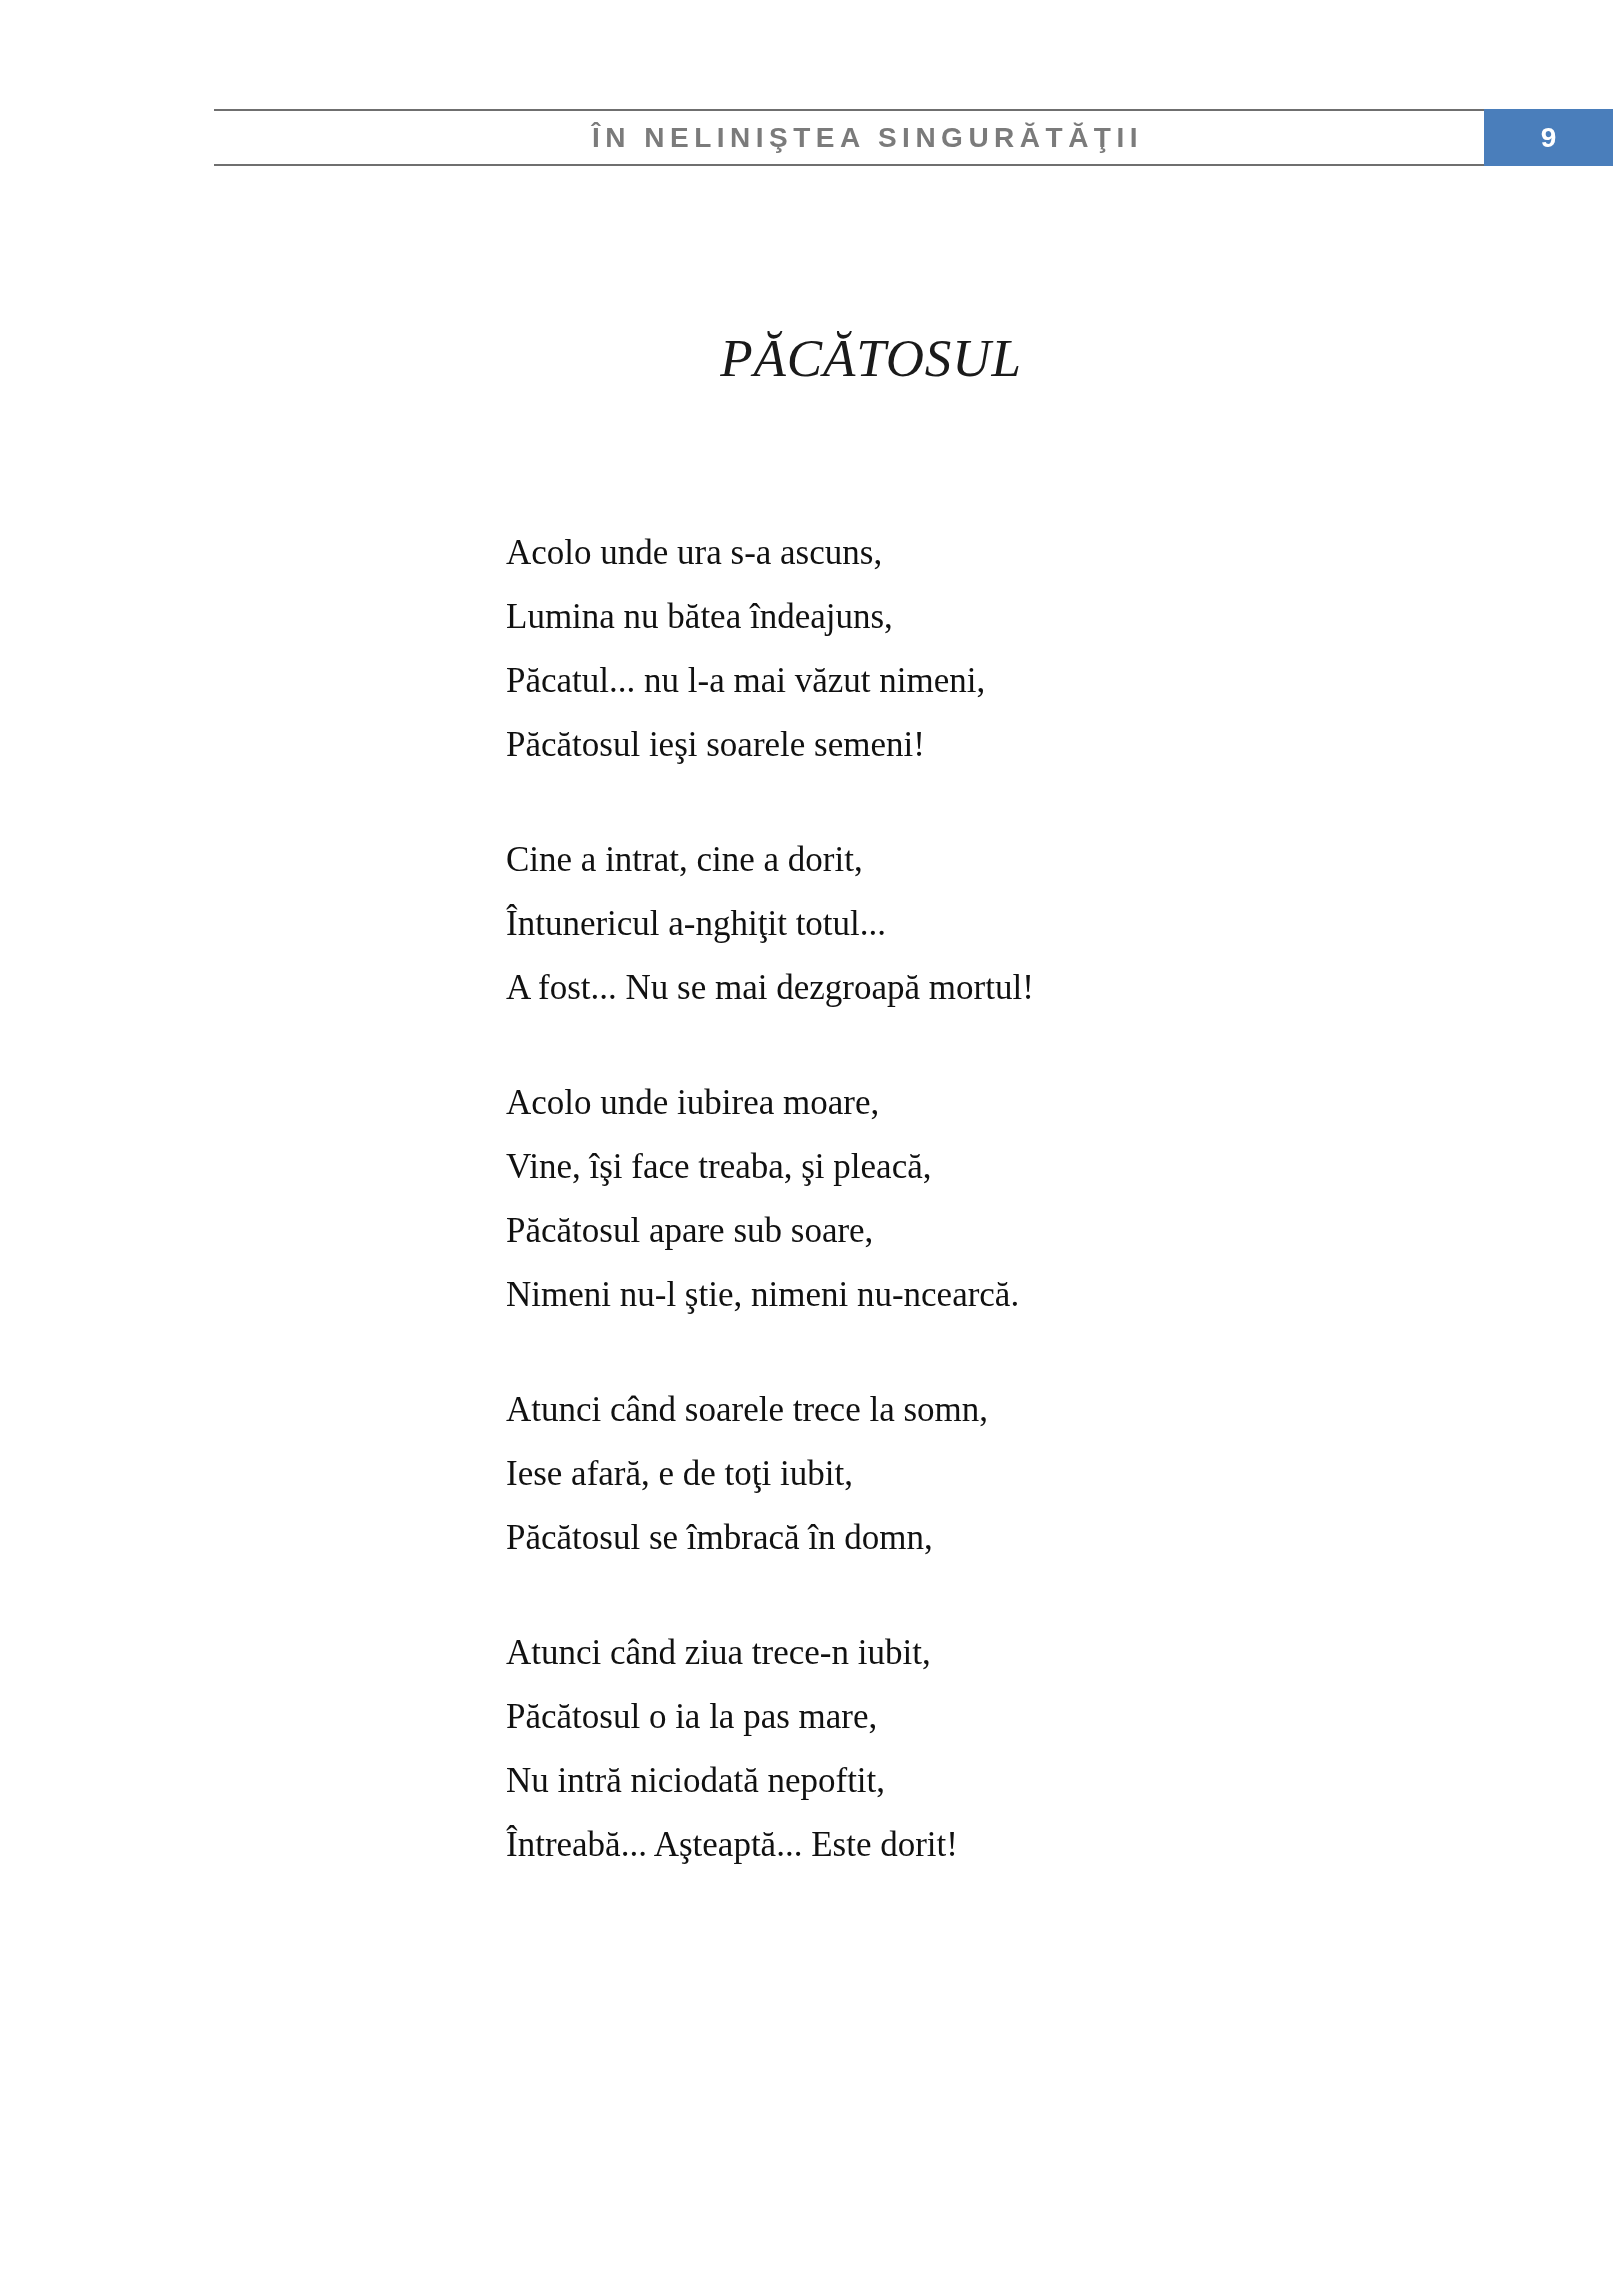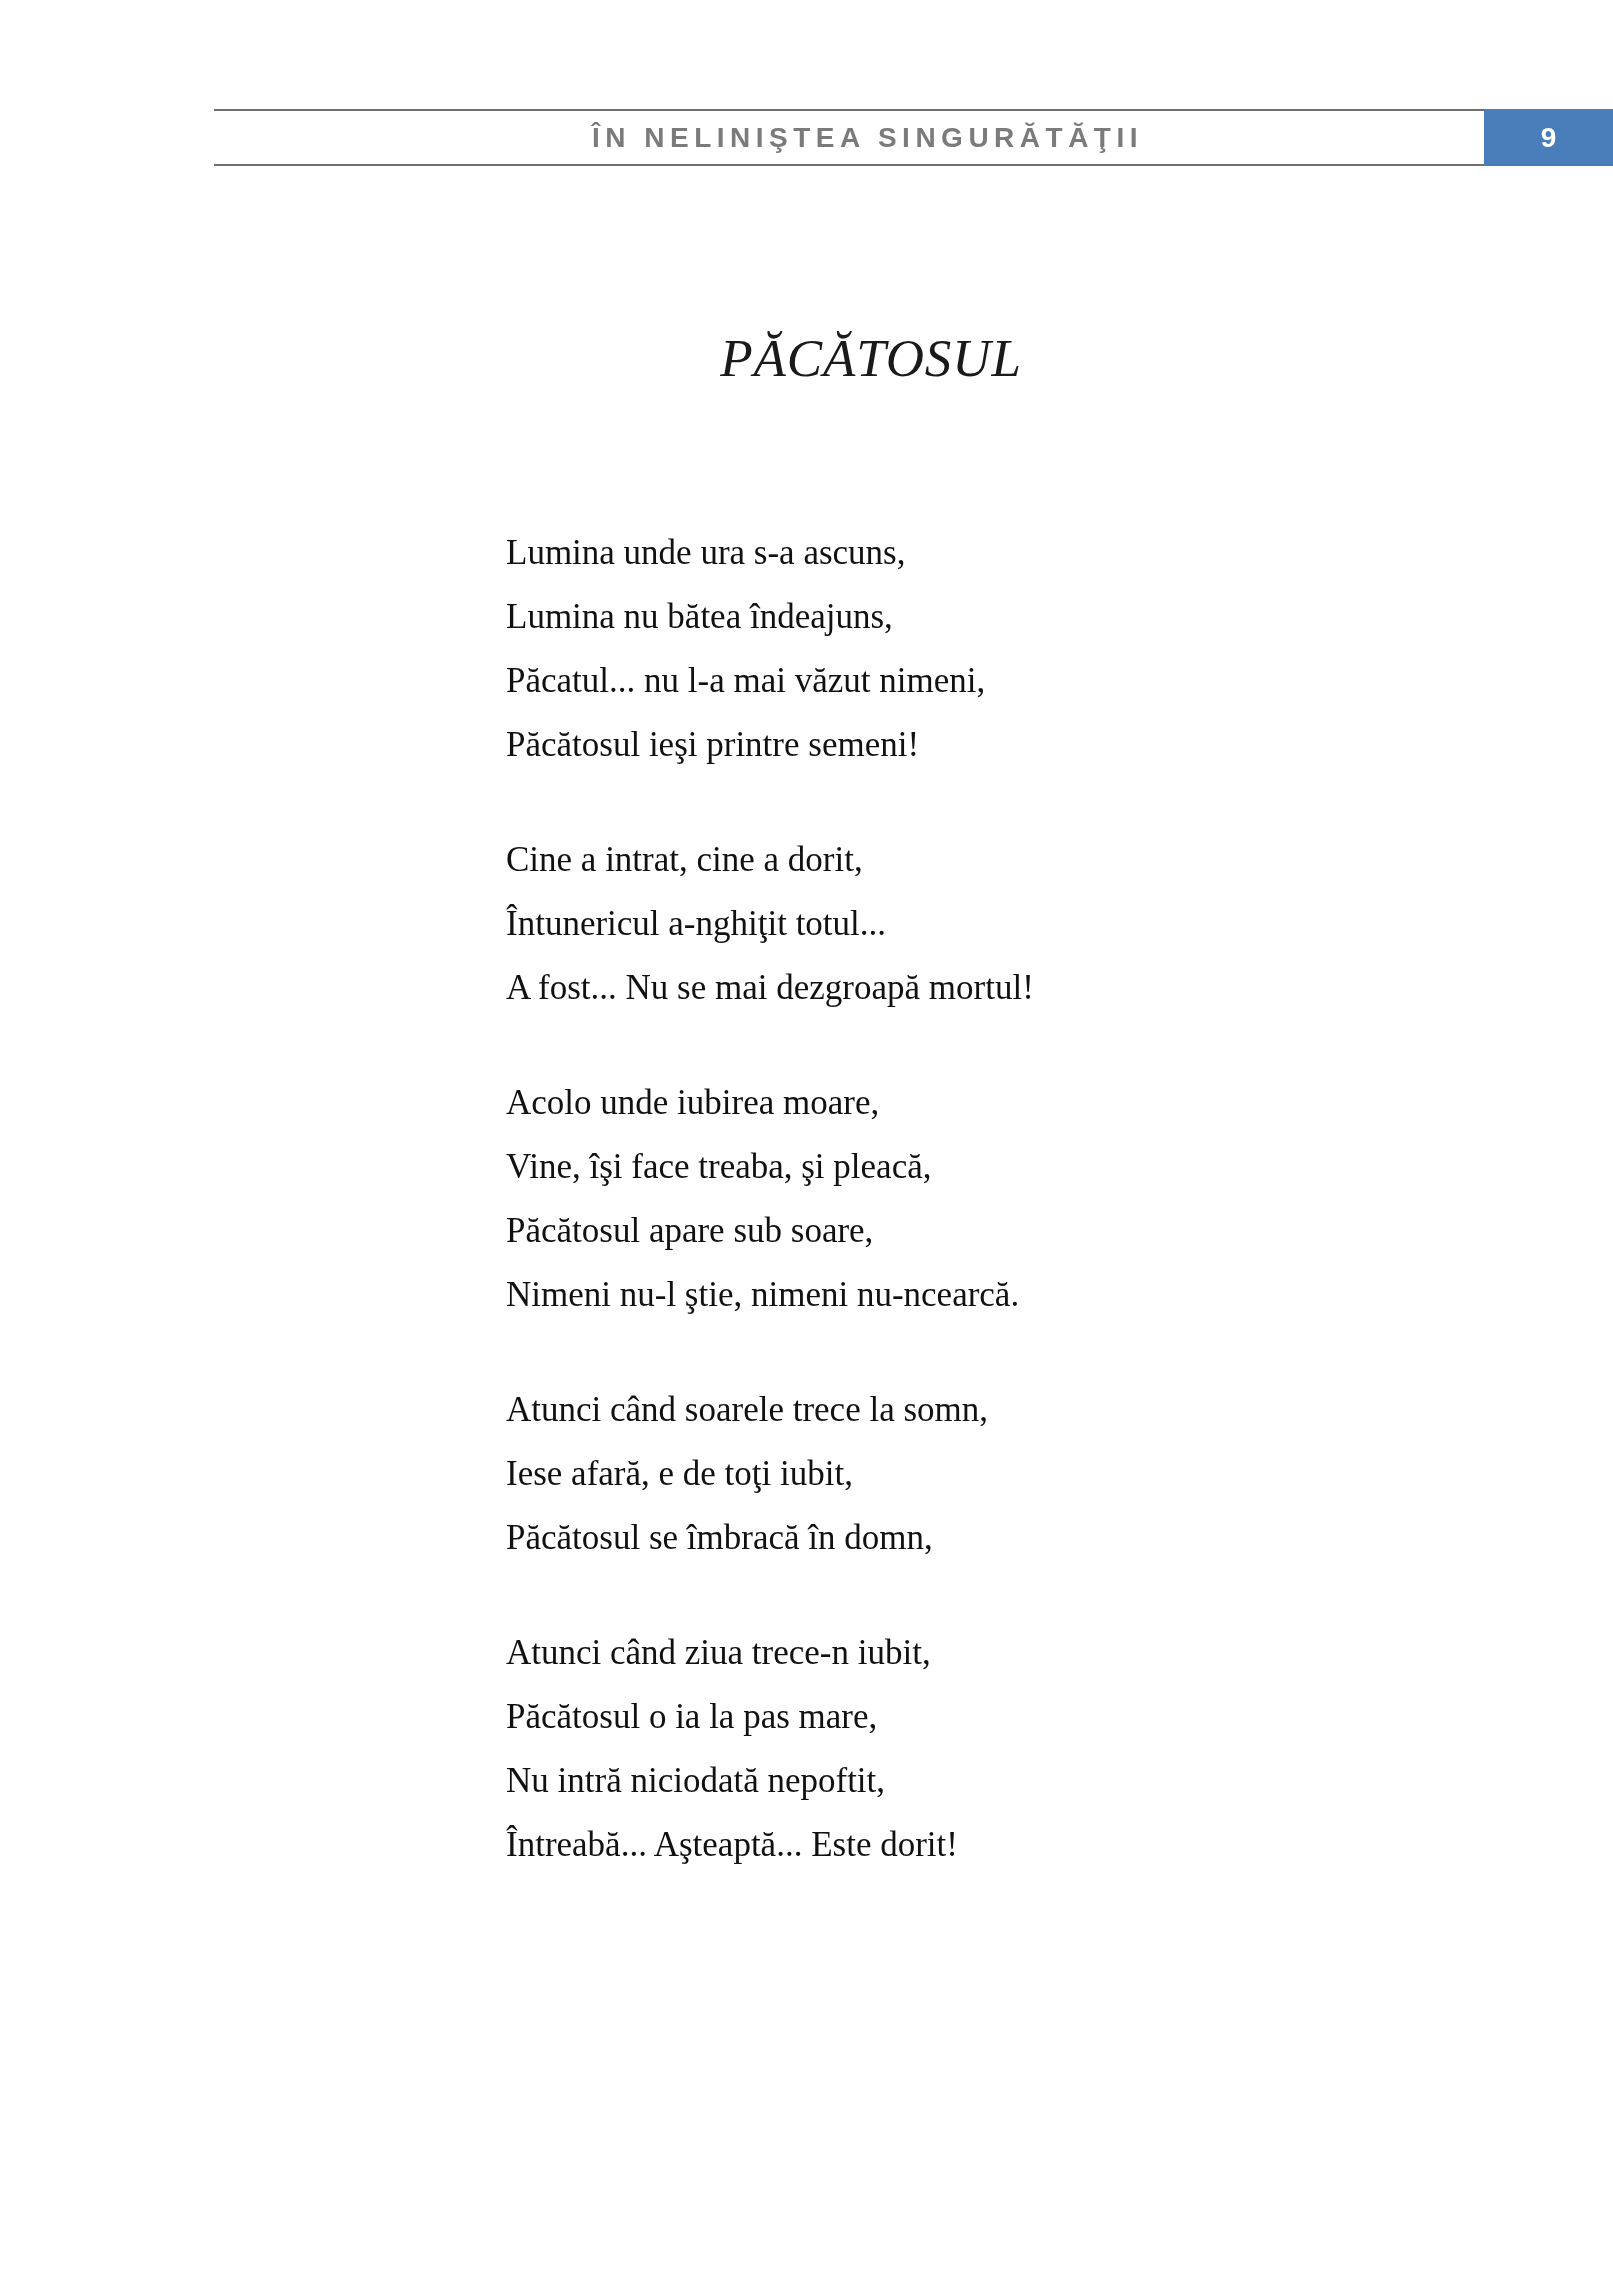--- a/index.html
+++ b/index.html
@@ -117,24 +117,24 @@
     <div class="page-number-box">
       <span>9</span>
     </div>
   </div>
 
   <div class="poem-title">PĂCĂTOSUL</div>
 
   <div class="poem-body">
 
     <div class="stanza">
-      <div class="verse">Lumina unde ura s-a ascuns,</div>
+      <div class="verse">Acolo unde ura s-a ascuns,</div>
       <div class="verse">Lumina nu bătea îndeajuns,</div>
       <div class="verse">Păcatul... nu l-a mai văzut nimeni,</div>
-      <div class="verse">Păcătosul ieşi printre semeni!</div>
+      <div class="verse">Păcătosul ieşi soarele semeni!</div>
     </div>
 
     <div class="stanza">
       <div class="verse">Cine a intrat, cine a dorit,</div>
       <div class="verse">Întunericul a-nghiţit totul...</div>
       <div class="verse">A fost... Nu se mai dezgroapă mortul!</div>
     </div>
 
     <div class="stanza">
       <div class="verse">Acolo unde iubirea moare,</div>

